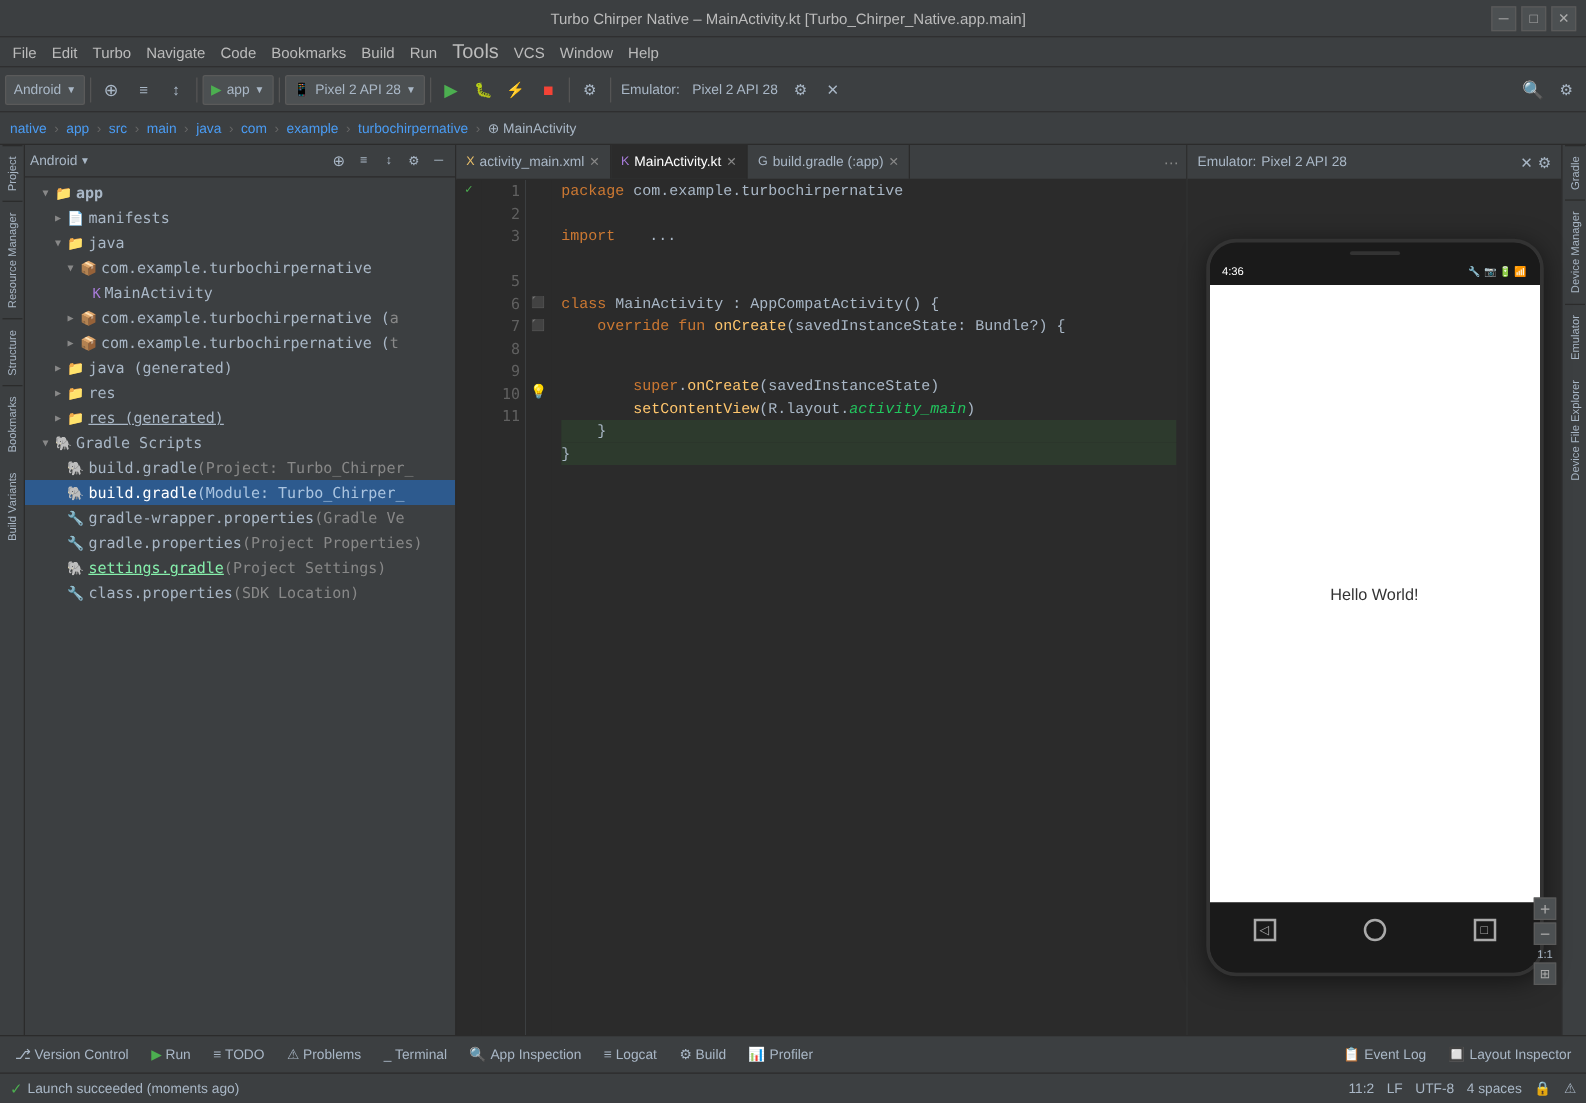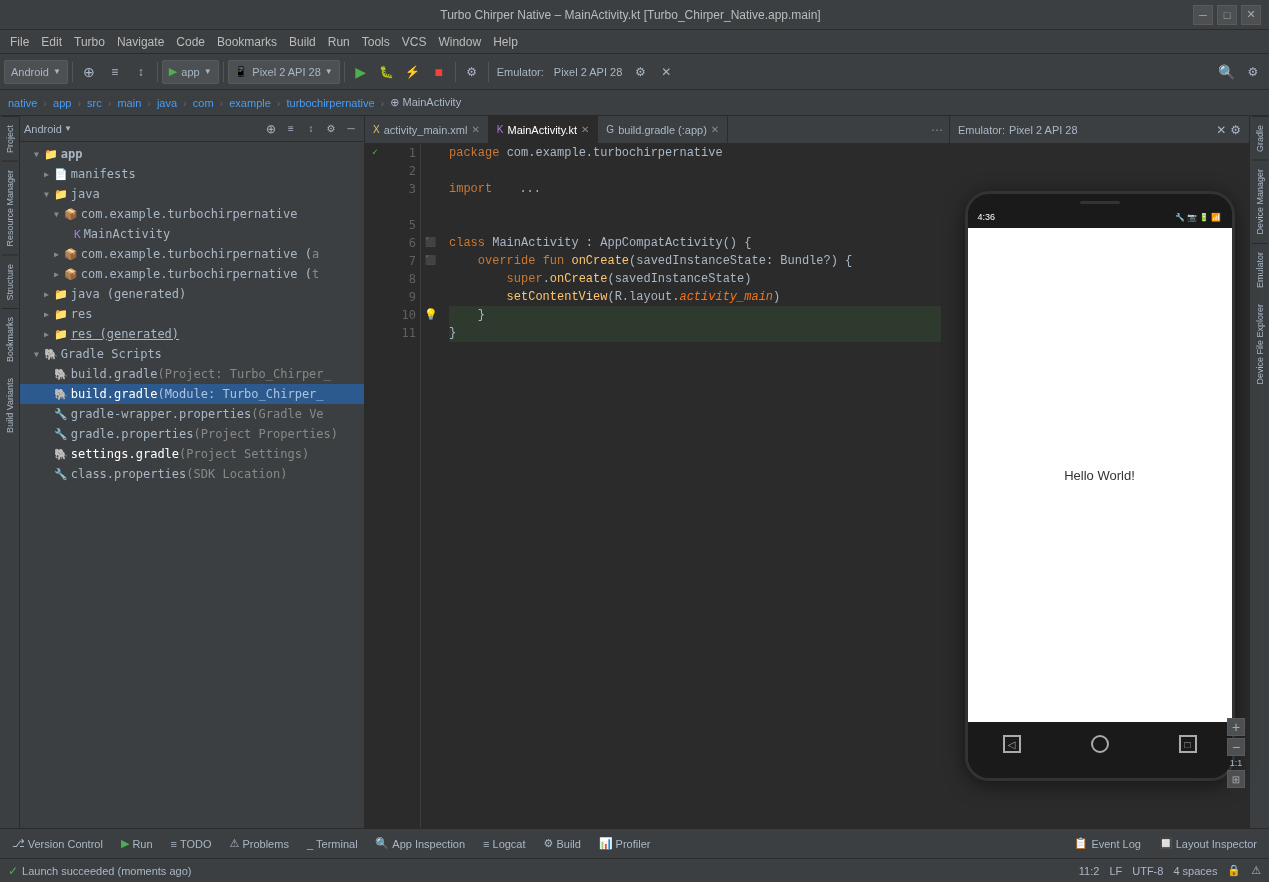--- a/index.html
+++ b/index.html
@@ -25,21 +25,21 @@
 
 <div style="height:24px; background:#3c3f41; display:flex; align-items:center; padding:0 4px; border-bottom:1px solid #2b2b2b; gap:0;">
   <div style="padding:2px 6px;color:#bbbbbb;font-size:12px;cursor:pointer;">File</div>
   <div style="padding:2px 6px;color:#bbbbbb;font-size:12px;cursor:pointer;">Edit</div>
   <div style="padding:2px 6px;color:#bbbbbb;font-size:12px;cursor:pointer;">Turbo</div>
   <div style="padding:2px 6px;color:#bbbbbb;font-size:12px;cursor:pointer;">Navigate</div>
   <div style="padding:2px 6px;color:#bbbbbb;font-size:12px;cursor:pointer;">Code</div>
   <div style="padding:2px 6px;color:#bbbbbb;font-size:12px;cursor:pointer;">Bookmarks</div>
   <div style="padding:2px 6px;color:#bbbbbb;font-size:12px;cursor:pointer;">Build</div>
   <div style="padding:2px 6px;color:#bbbbbb;font-size:12px;cursor:pointer;">Run</div>
-  <div style="padding:2px 6px;color:#bbbbbb;font-size:12px;cursor:pointer;">Tools</div>
+  <div style="padding:2px 6px;color:#bbbbbb;font-size:16px;cursor:pointer;">Tools</div>
   <div style="padding:2px 6px;color:#bbbbbb;font-size:12px;cursor:pointer;">VCS</div>
   <div style="padding:2px 6px;color:#bbbbbb;font-size:12px;cursor:pointer;">Window</div>
   <div style="padding:2px 6px;color:#bbbbbb;font-size:12px;cursor:pointer;">Help</div>
 </div>
 
 <div style="height:36px; background:#3c3f41; display:flex; align-items:center; padding:0 4px; border-bottom:1px solid #2b2b2b; gap:2px;">
 
   <div style="height:24px;padding:0 6px;background:#4c5052;border:1px solid #5a5a5a;color:#a9b7c6;font-size:11px;display:flex;align-items:center;gap:4px;cursor:pointer;border-radius:2px;">
     <span>Android</span>
     <span style="font-size:8px;">▼</span>
@@ -243,21 +243,21 @@
         <span style="width:10px;"></span>
         <span style="color:#a9b7c6;margin-right:3px;font-size:11px;">🔧</span>
         <span style="color:#a9b7c6;">gradle.properties</span>
         <span style="color:#888;"> (Project Properties)</span>
       </div>
 
       <div style="display:flex;align-items:center;padding:1px 4px;cursor:pointer;height:20px;white-space:nowrap;overflow:hidden;">
         <span style="display:inline-block;width:20px;"></span>
         <span style="width:10px;"></span>
         <span style="color:#a9b7c6;margin-right:3px;font-size:11px;">🐘</span>
-        <span style="color:#ffffff;">settings.gradle</span>
+        <span style="color:#86efac;text-decoration:underline;">settings.gradle</span>
         <span style="color:#888;"> (Project Settings)</span>
       </div>
 
       <div style="display:flex;align-items:center;padding:1px 4px;cursor:pointer;height:20px;white-space:nowrap;overflow:hidden;">
         <span style="display:inline-block;width:20px;"></span>
         <span style="width:10px;"></span>
         <span style="color:#a9b7c6;margin-right:3px;font-size:11px;">🔧</span>
         <span style="color:#a9b7c6;">class.properties</span>
         <span style="color:#888;"> (SDK Location)</span>
       </div>
@@ -354,26 +354,26 @@
         <div style="height:18px;white-space:pre;"></div>
 
         <div style="height:18px;white-space:pre;display:flex;align-items:center;">
           <span style="color:#cc7832;">class</span><span> </span><span style="color:#a9b7c6;">MainActivity</span><span> : </span><span style="color:#a9b7c6;">AppCompatActivity</span><span style="color:#a9b7c6;">() {</span>
         </div>
 
         <div style="height:18px;white-space:pre;display:flex;align-items:center;">
           <span>    </span><span style="color:#cc7832;">override</span><span> </span><span style="color:#cc7832;">fun</span><span> </span><span style="color:#ffc66d;">onCreate</span><span style="color:#a9b7c6;">(</span><span style="color:#a9b7c6;">savedInstanceState</span><span>: </span><span style="color:#a9b7c6;">Bundle</span><span style="color:#a9b7c6;">?) {</span>
         </div>
 
-        <div style="height:18px;white-space:pre;display:flex;">
+        <div style="height:18px;white-space:pre;display:flex;margin-top:30px;">
           <span>        </span><span style="color:#cc7832;">super</span><span>.</span><span style="color:#ffc66d;">onCreate</span><span style="color:#a9b7c6;">(savedInstanceState)</span>
         </div>
 
         <div style="height:18px;white-space:pre;display:flex;align-items:center;">
-          <span>        </span><span style="color:#ffc66d;">setContentView</span><span style="color:#a9b7c6;">(R.layout.</span><span style="color:#f97316;font-style:italic;">activity_main</span><span style="color:#a9b7c6;">)</span>
+          <span>        </span><span style="color:#ffc66d;">setContentView</span><span style="color:#a9b7c6;">(R.layout.</span><span style="color:#22c55e;font-style:italic;">activity_main</span><span style="color:#a9b7c6;">)</span>
         </div>
 
         <div style="height:18px;white-space:pre;display:flex;align-items:center;background:#2d3a2d;">
           <span>    }</span>
         </div>
 
         <div style="height:18px;white-space:pre;display:flex;align-items:center;background:#2d3a2d;">
           <span style="color:#a9b7c6;">}</span>
         </div>
       </div>

